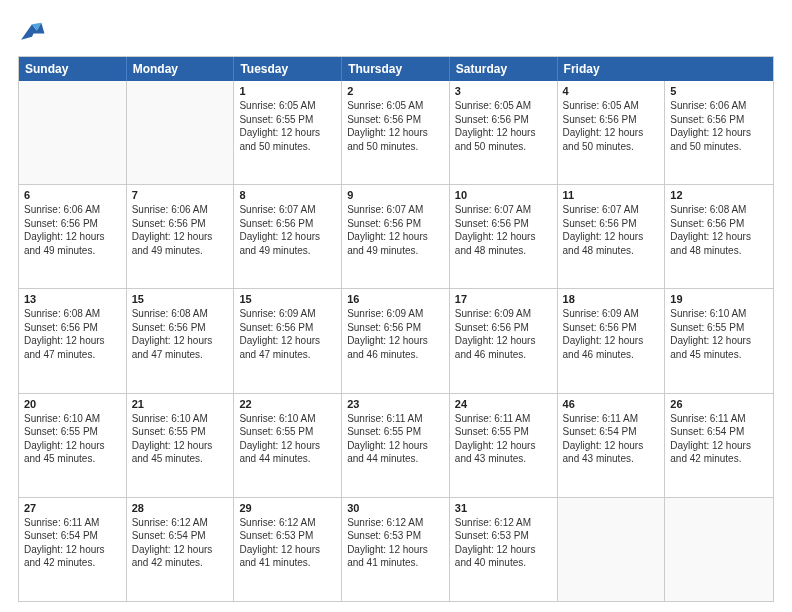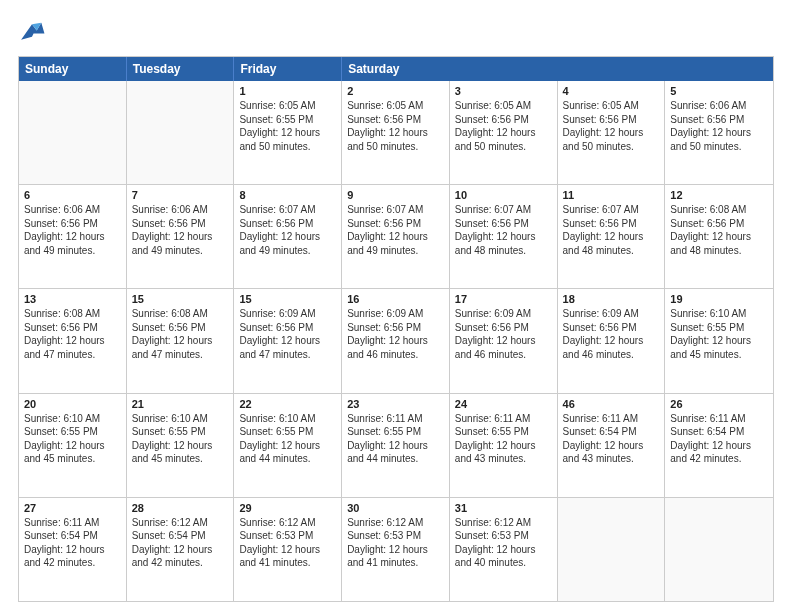--- a/index.html
+++ b/index.html
@@ -132,23 +132,25 @@
     </div>
     <div class="title-block">
       <div class="month-year"></div>
       <div class="location"></div>
     </div>
   </div>
 
   <div class="calendar">
     <div class="cal-header">
     <div class="cal-header-cell">Sunday</div>
+        <div class="cal-header-cell">Monday</div>
         <div class="cal-header-cell">Tuesday</div>
+        <div class="cal-header-cell">Thursday</div>
+        <div class="cal-header-cell">Saturday</div>
         <div class="cal-header-cell">Friday</div>
-        <div class="cal-header-cell">Saturday</div>
       </div>
     <div class="cal-body">
     <div class="cal-row">
           <div class="cal-cell empty"></div>
           <div class="cal-cell empty"></div>
           <div class="cal-cell">
             <div class="day-num">1</div>
             <div class="cell-info">Sunrise: 6:05 AM<br>Sunset: 6:55 PM<br>Daylight: 12 hours<br>and 50 minutes.</div>
           </div>
           <div class="cal-cell">

